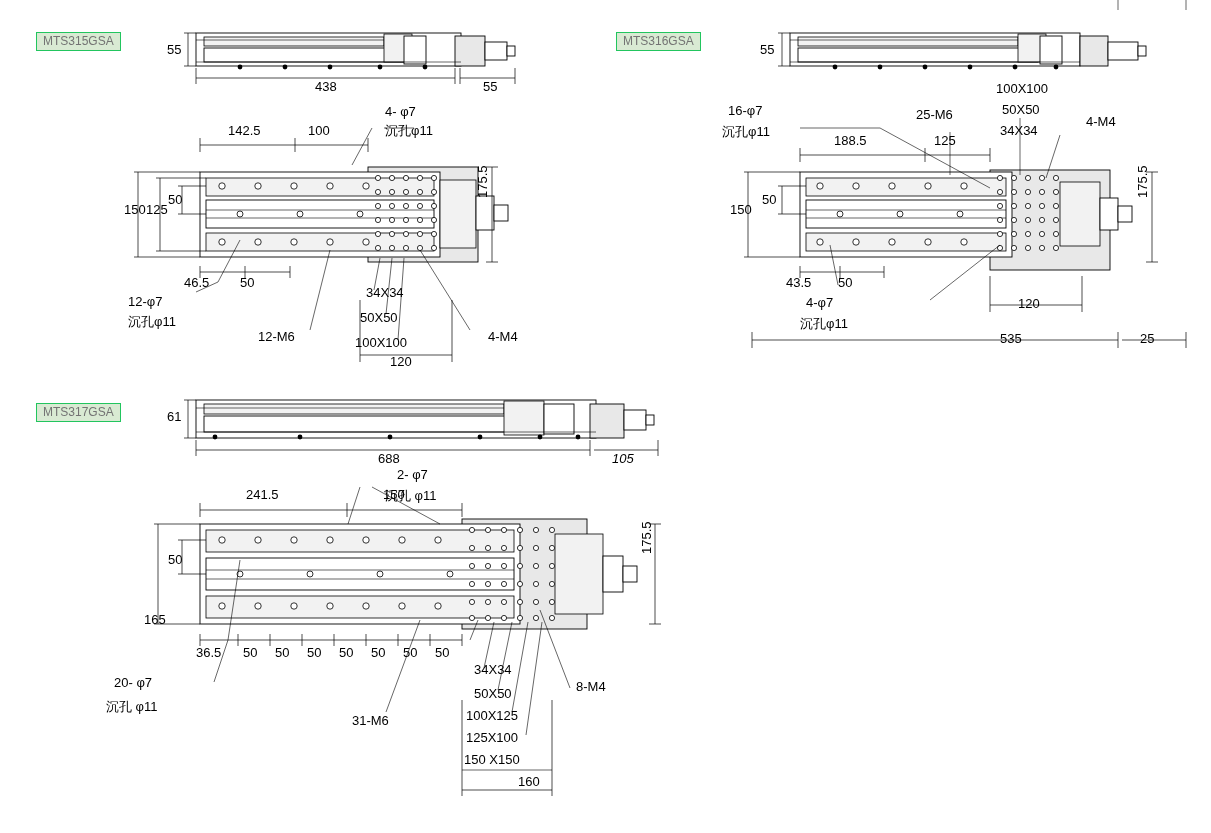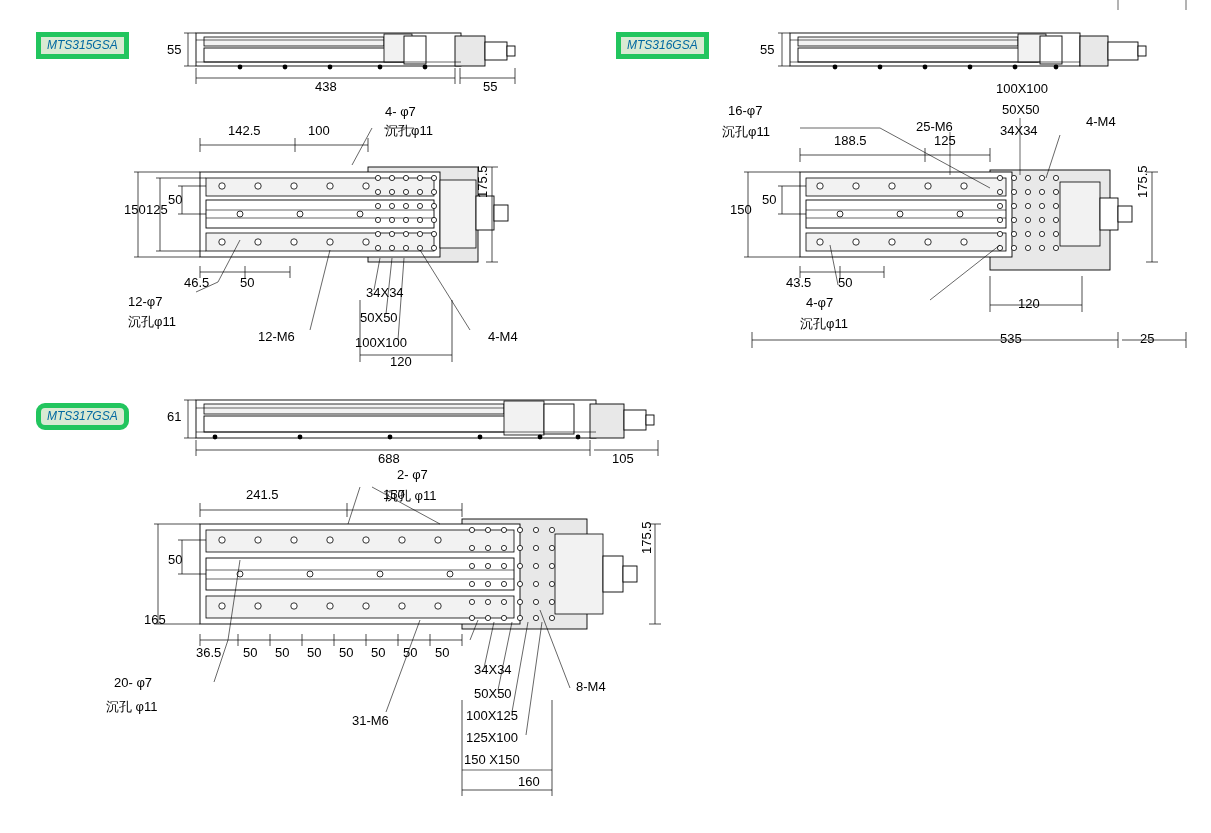--- a/index.html
+++ b/index.html
@@ -14,28 +14,27 @@
   .stage{position:absolute;left:0;top:0;width:1211px;height:833px;}
   .lbl{
     position:absolute;
     font-size:13px;
     line-height:14px;
     white-space:nowrap;
     color:#000;
   }
   .tagbox{
     position:absolute;
-    border:5px solid #22c55e;
+    border:1px solid #22c55e;
     background:#d9ead3;
-    color:#0369a1;
+    color:#737373;
     font-size:12px;
     padding:2px 6px;
     line-height:13px;
     white-space:nowrap;
-    font-style:italic;
   }
   svg{position:absolute;left:0;top:0;}
   .dim{stroke:#000;fill:none;stroke-width:0.7;}
   .thin{stroke:#000;fill:none;stroke-width:0.6;}
   .body-fill{fill:#ffffff;stroke:#000;stroke-width:0.9;}
   .grey-fill{fill:#e8e8e8;stroke:#000;stroke-width:0.9;}
   .lgrey{fill:#f2f2f2;stroke:#000;stroke-width:0.8;}
   .dot{fill:#000;}
   .ring{fill:#ffffff;stroke:#000;stroke-width:0.8;}
 </style>
@@ -483,32 +482,32 @@
 <div class="lbl" style="left:762px;top:193px;">50</div>
 <div class="lbl" style="left:1136px;top:198px;transform:rotate(-90deg);transform-origin:left top;">175.5</div>
 <div class="lbl" style="left:786px;top:276px;">43.5</div>
 <div class="lbl" style="left:838px;top:276px;">50</div>
 <div class="lbl" style="left:1018px;top:297px;">120</div>
 <div class="lbl" style="left:952px;top:332px;margin-left:48px;">535</div>
 <div class="lbl" style="left:1140px;top:332px;">25</div>
 
 <div class="lbl" style="left:728px;top:104px;">16-φ7</div>
 <div class="lbl" style="left:722px;top:125px;">沉孔φ11</div>
-<div class="lbl" style="left:916px;top:120px;">25-M6</div>
+<div class="lbl" style="left:916px;top:108px;">25-M6</div>
 <div class="lbl" style="left:996px;top:82px;">100X100</div>
 <div class="lbl" style="left:1002px;top:103px;">50X50</div>
 <div class="lbl" style="left:1000px;top:124px;">34X34</div>
 <div class="lbl" style="left:1086px;top:115px;">4-M4</div>
 <div class="lbl" style="left:806px;top:296px;">4-φ7</div>
 <div class="lbl" style="left:800px;top:317px;">沉孔φ11</div>
 
-<div class="tagbox" style="left:36px;top:403px;border-radius:9px;">MTS317GSA</div>
+<div class="tagbox" style="left:36px;top:403px;">MTS317GSA</div>
 <div class="lbl" style="left:167px;top:410px;">61</div>
 <div class="lbl" style="left:378px;top:452px;">688</div>
-<div class="lbl" style="left:612px;top:452px;">105</div>
+<div class="lbl" style="left:612px;top:452px;font-style:italic;">105</div>
 
 <div class="lbl" style="left:246px;top:488px;">241.5</div>
 <div class="lbl" style="left:383px;top:488px;">150</div>
 <div class="lbl" style="left:144px;top:565px;margin-top:48px;">165</div>
 <div class="lbl" style="left:168px;top:553px;">50</div>
 <div class="lbl" style="left:640px;top:554px;transform:rotate(-90deg);transform-origin:left top;">175.5</div>
 <div class="lbl" style="left:196px;top:646px;">36.5</div>
 <div class="lbl" style="left:243px;top:646px;">50</div>
 <div class="lbl" style="left:275px;top:646px;">50</div>
 <div class="lbl" style="left:307px;top:646px;">50</div>

